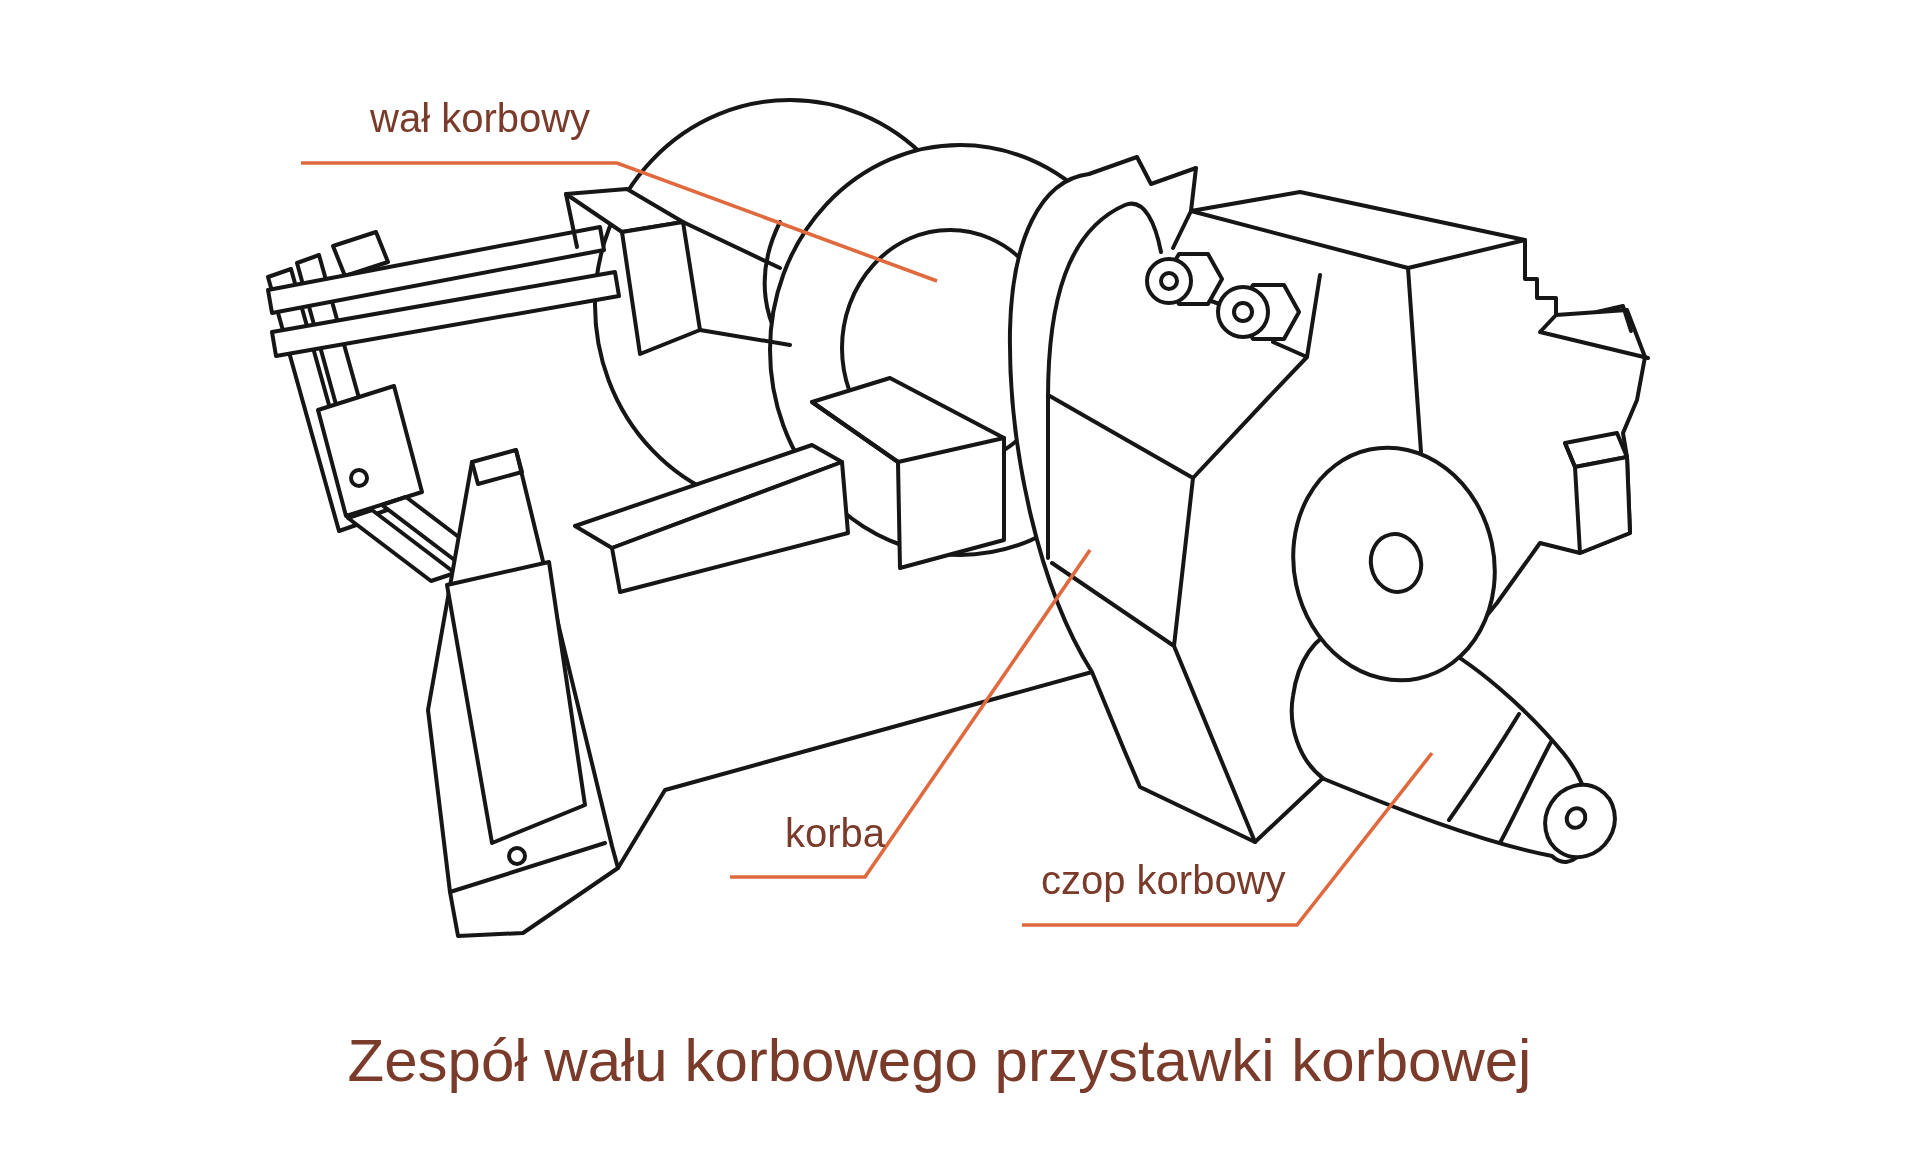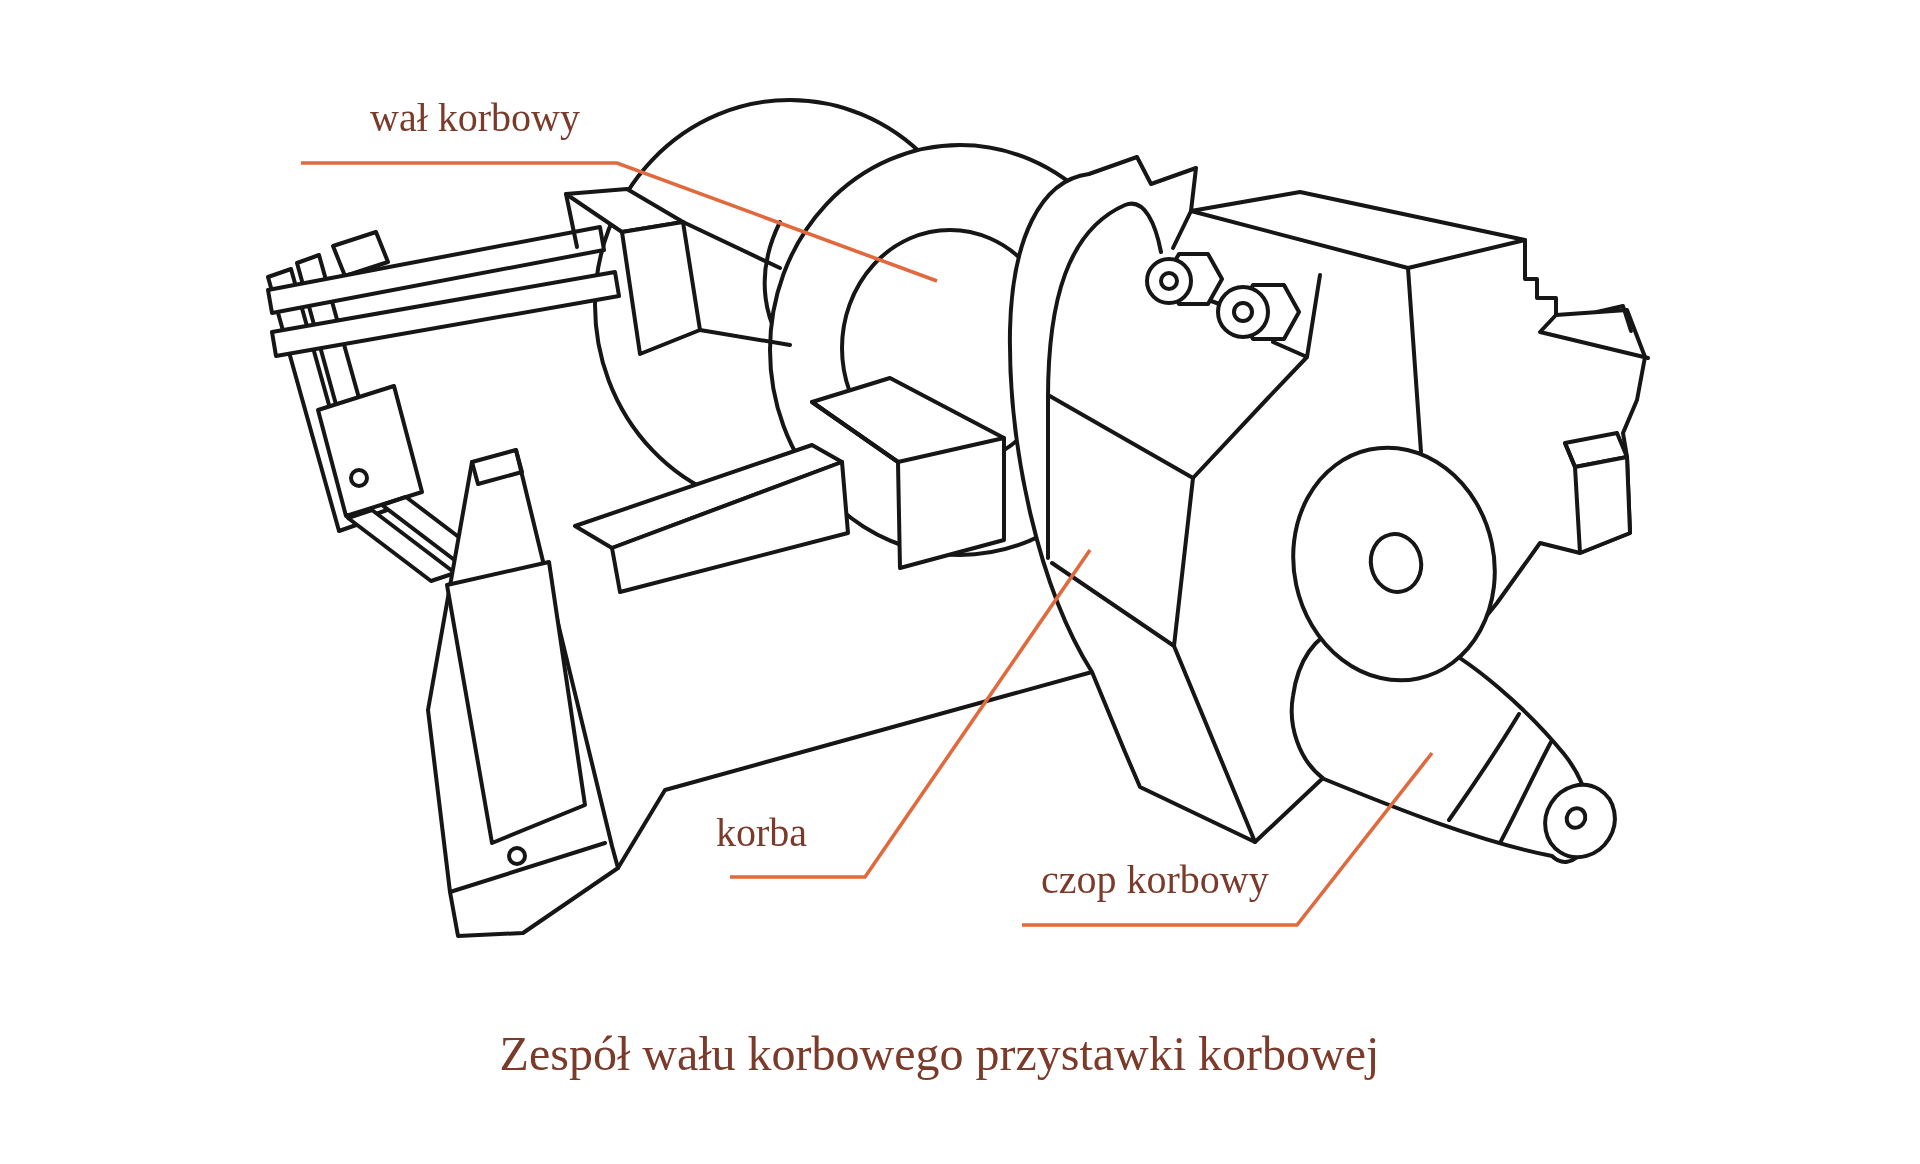--- a/index.html
+++ b/index.html
@@ -4,36 +4,36 @@
 <style>
   :root{
     --label-color:#7b3b2b;
     --leader-color:#e0693e;
     --ink:#161616;
     --bg:#ffffff;
   }
   html,body{margin:0;padding:0;background:var(--bg);}
   .stage{
     position:relative;width:1879px;height:1164px;background:var(--bg);
-    font-family:Liberation Serif, serif;overflow:hidden;
+    font-family:Liberation Sans, sans-serif;overflow:hidden;
   }
   .stage svg{position:absolute;left:0;top:0;}
   .ln{fill:none;stroke:var(--ink);stroke-width:4;stroke-linejoin:round;stroke-linecap:round;}
   .wt{fill:#ffffff;stroke:var(--ink);stroke-width:4;stroke-linejoin:round;stroke-linecap:round;}
   .leader{fill:none;stroke:var(--leader-color);stroke-width:3.6;stroke-linejoin:miter;stroke-linecap:butt;}
   .part-label{
     position:absolute;color:var(--label-color);font-size:40px;line-height:1.05;
     white-space:nowrap;letter-spacing:0px;
   }
   .label-wal{left:370px;top:97px;}
-  .label-korba{left:716px;top:812px;}
+  .label-korba{left:785px;top:812px;}
   .label-czop{left:1024px;top:859px;margin-left:17px;}
   .fig-caption{
     position:absolute;left:0;right:0;top:1028px;text-align:center;
-    color:var(--label-color);font-size:48px;line-height:1.1;
+    color:var(--label-color);font-size:60px;line-height:1.1;
   }
 </style>
 </head>
 <body>
 
 <div class="stage">
 
   <svg width="1920" height="1164" viewBox="0 0 1920 1164">
 
     <g>

